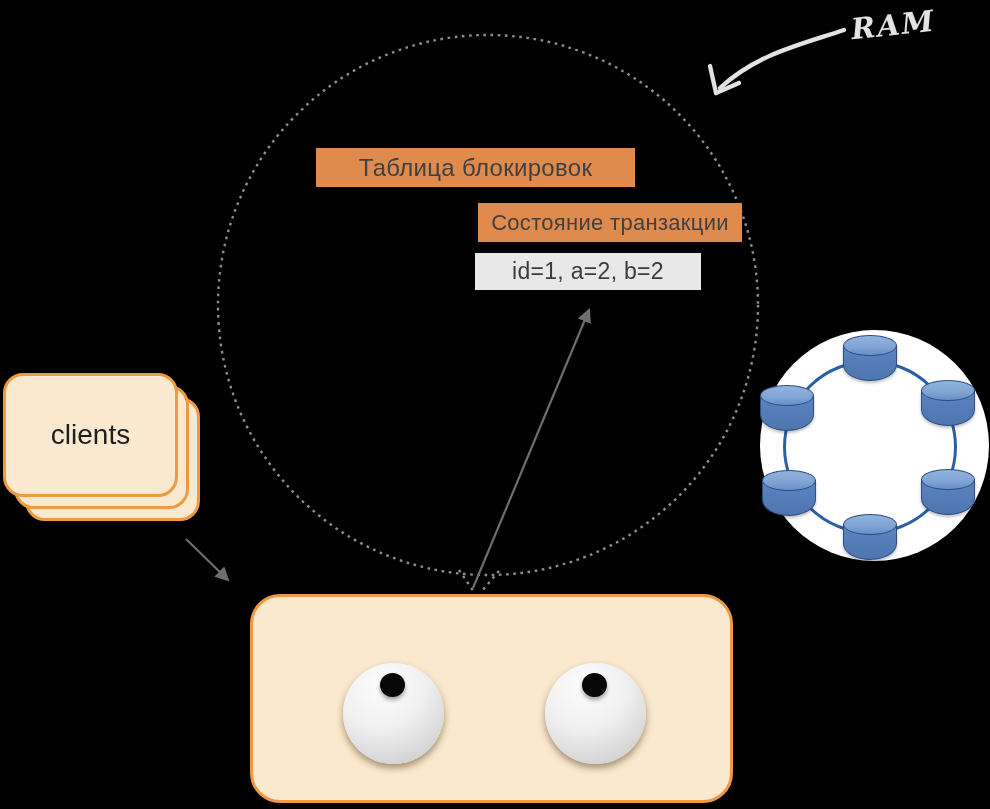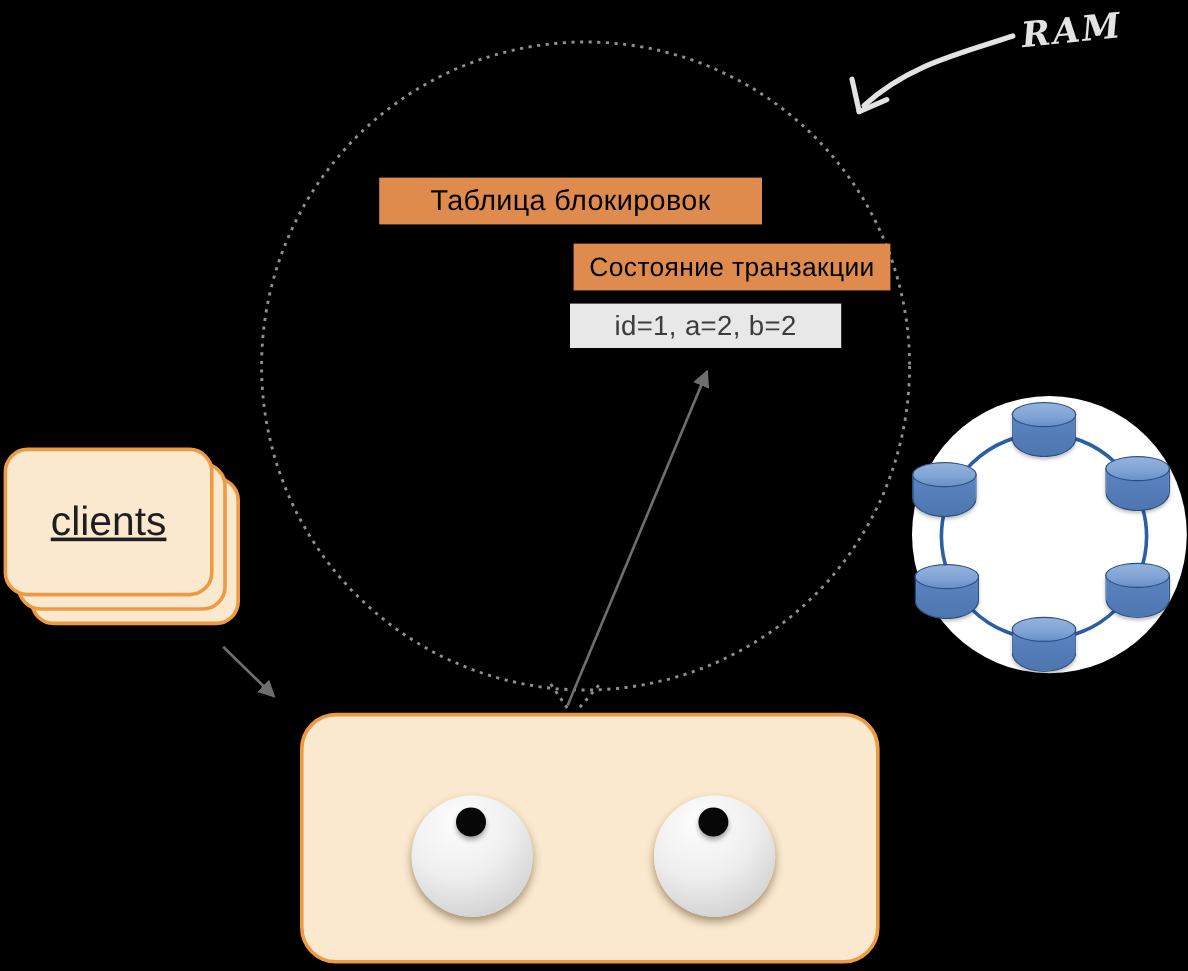--- a/index.html
+++ b/index.html
@@ -30,21 +30,21 @@
     position:absolute; left:0; top:0; z-index:1;
     pointer-events:none;
   }
   .dashed { fill:none; stroke:var(--bubble_dash); stroke-width:2.4; stroke-dasharray:2.6 4.6; }
   .garrow { stroke:var(--arrow_gray); stroke-width:2.2; fill:none; }
   .ram-stroke { stroke:var(--ram_gray); stroke-width:4.3; fill:none; stroke-linecap:round; }
 
   .label-box {
     position:absolute; z-index:2;
     display:flex; align-items:center; justify-content:center;
-    color:#000000;
+    color:#404040;
     letter-spacing:0.3px;
   }
   .orange-box { background:var(--accent_orange); }
   .lock-table { left:316px; top:148px; width:319px; height:39px; font-size:24px; }
   .tx-state  { left:478px; top:203px; width:264px; height:39px; font-size:22px; }
   .tx-record {
     left:475px; top:253px; width:226px; height:37px;
     background:var(--gray_box_bg); color:var(--gray_box_text); font-size:23px;
   }
 
@@ -61,21 +61,21 @@
     position:absolute; z-index:2;
     width:175px; height:124px;
     background:var(--card_fill);
     border:3px solid var(--card_border);
     border-radius:20px;
     box-sizing:border-box;
   }
   .card-back   { left:25px; top:397px; }
   .card-middle { left:14px; top:385px; }
   .card-front  { left:3px;  top:373px; display:flex; align-items:center; justify-content:center; }
-  .clients-text { font-size:34px; color:#1E1E1E;text-decoration:underline; }
+  .clients-text { font-size:28px; color:#1E1E1E; }
 
   .storage-box {
     position:absolute; z-index:2;
     left:250px; top:594px; width:483px; height:209px;
     background:var(--card_fill);
     border:3px solid var(--card_border);
     border-radius:30px;
     box-sizing:border-box;
   }
   .eye {

